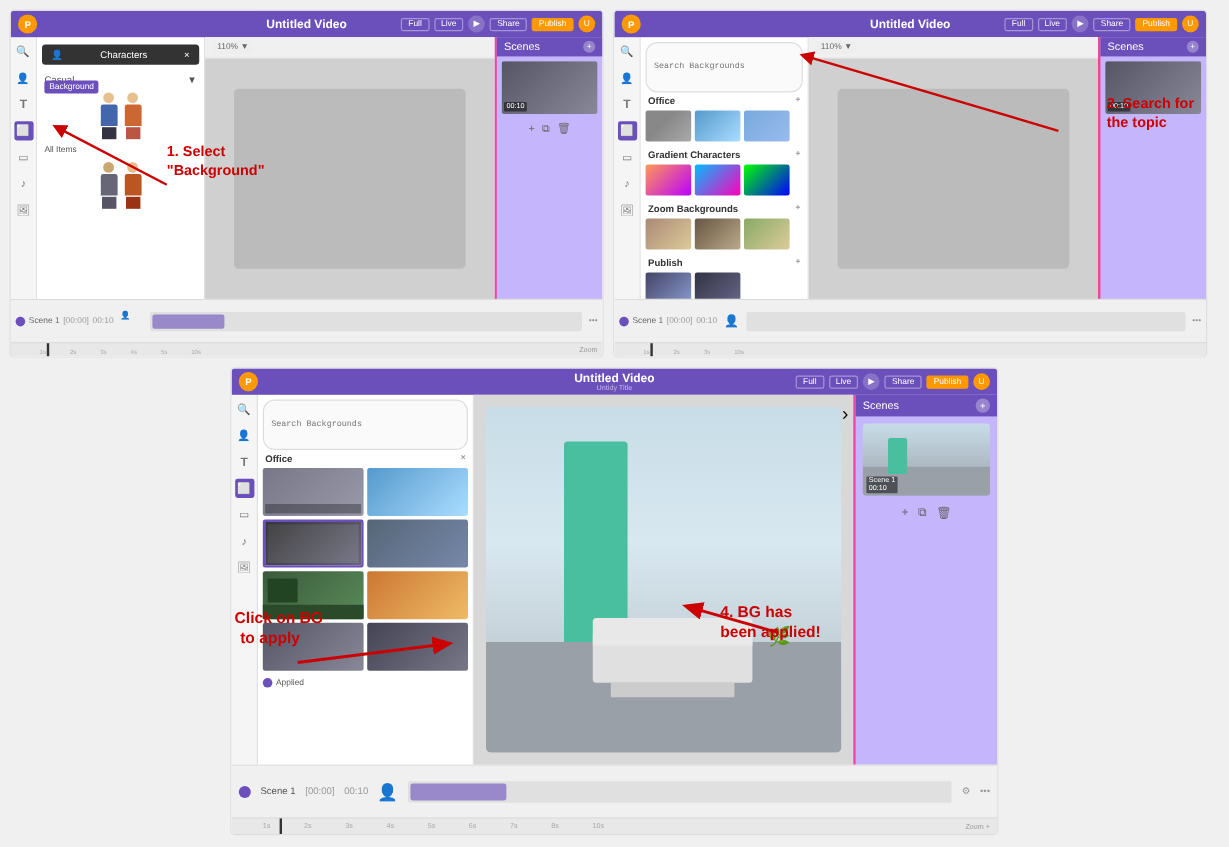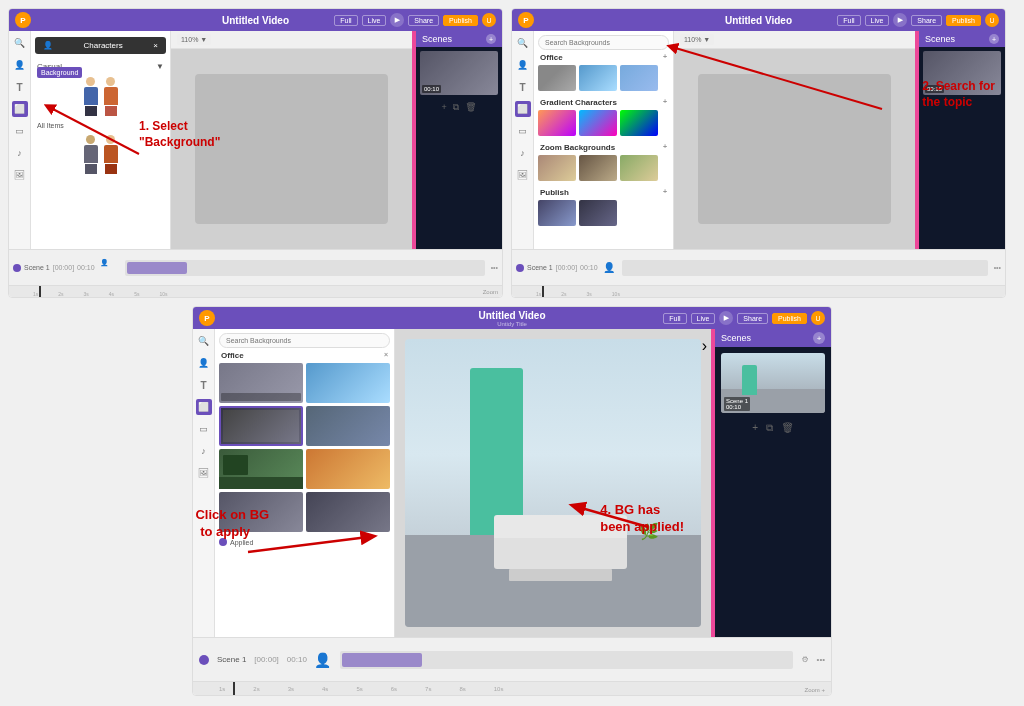--- a/index.html
+++ b/index.html
@@ -151,22 +151,22 @@
       flex: 1;
       display: flex;
       align-items: center;
       justify-content: center;
       background: #d0d0d0;
     }
 
     
     .scenes-panel {
       width: 90px;
-      background: #0f172a;
-      border-left: 4px solid #ec4899;
+      background: #c4b5fd;
+      border-left: 2px solid #ec4899;
       font-size: 8px;
     }
     .scenes-header {
       background: #6b4fbb;
       color: #fff;
       padding: 3px 6px;
       font-size: 9px;
       display: flex;
       align-items: center;
       justify-content: space-between;
@@ -315,24 +315,25 @@
       cursor: pointer;
     }
 
     .search-bar-wrapper {
       padding: 4px 4px 0 4px;
     }
     .search-bar {
       width: 100%;
       border: 1px solid #ddd;
       border-radius: 10px;
-      padding: 3px 6px;
+      padding: 16px 6px;
       font-size: 7px;
       outline: none;
       background: #fafafa;
+      font-family: Liberation Mono, monospace;
     }
 
     
     .top-row .screenshot {
       position: relative;
     }
 
     
     .ruler-marks {
       display: flex;

